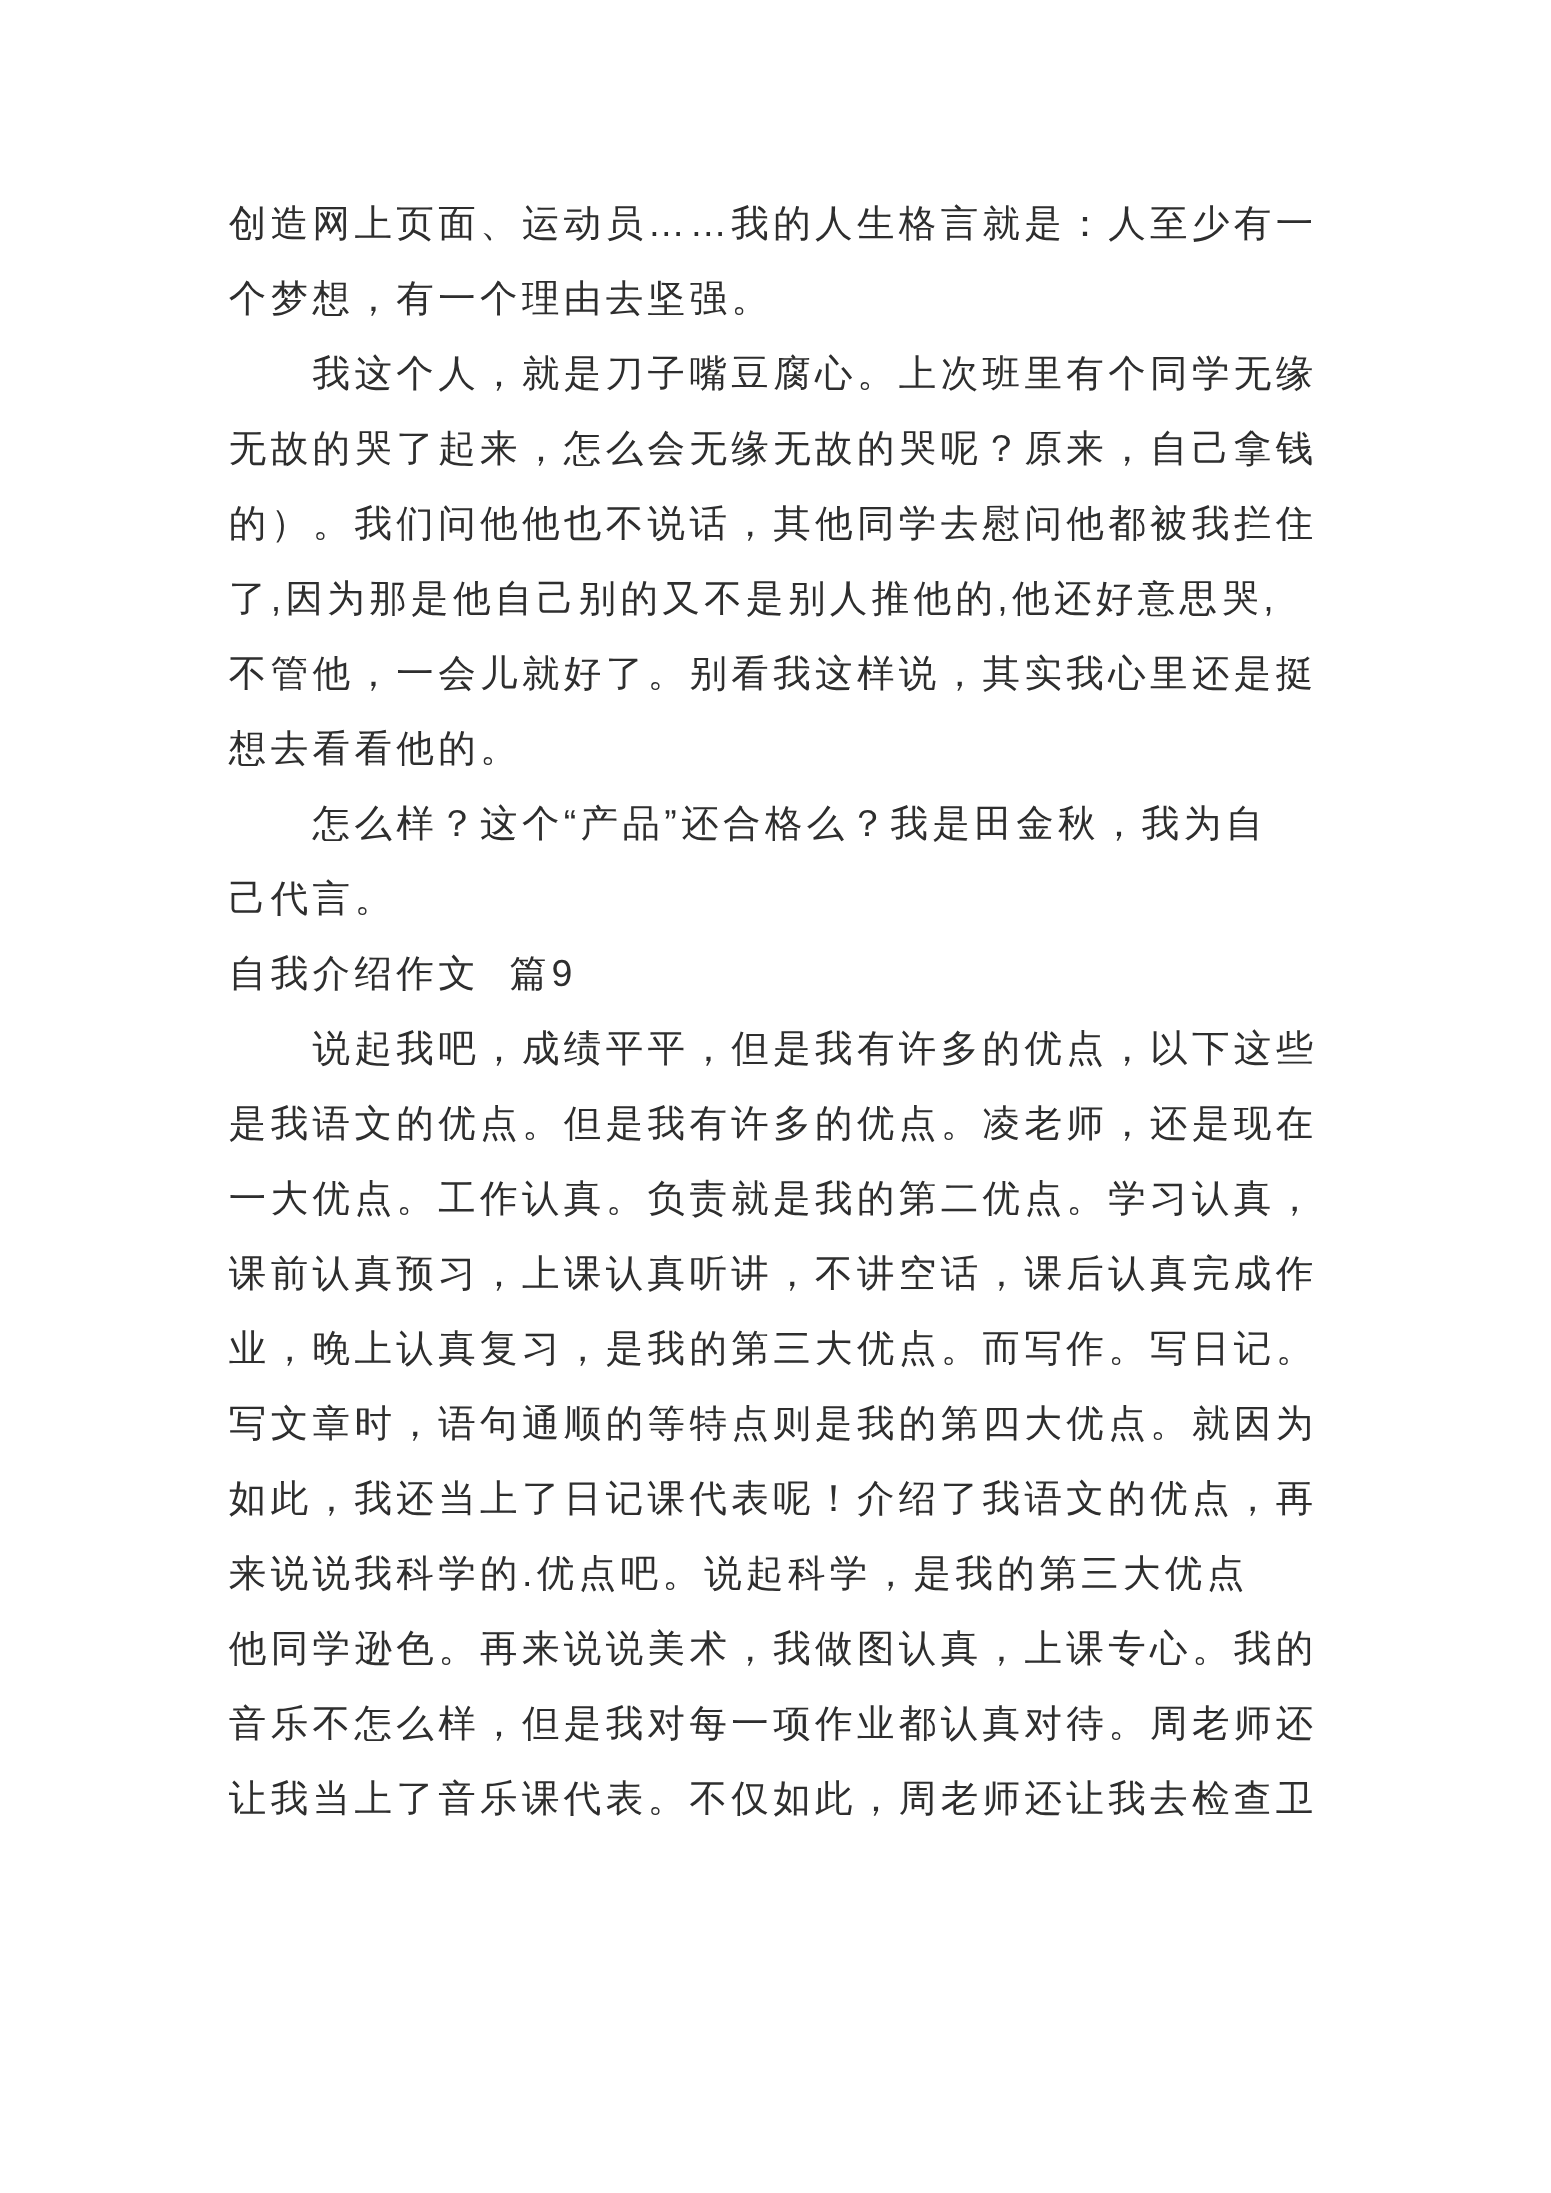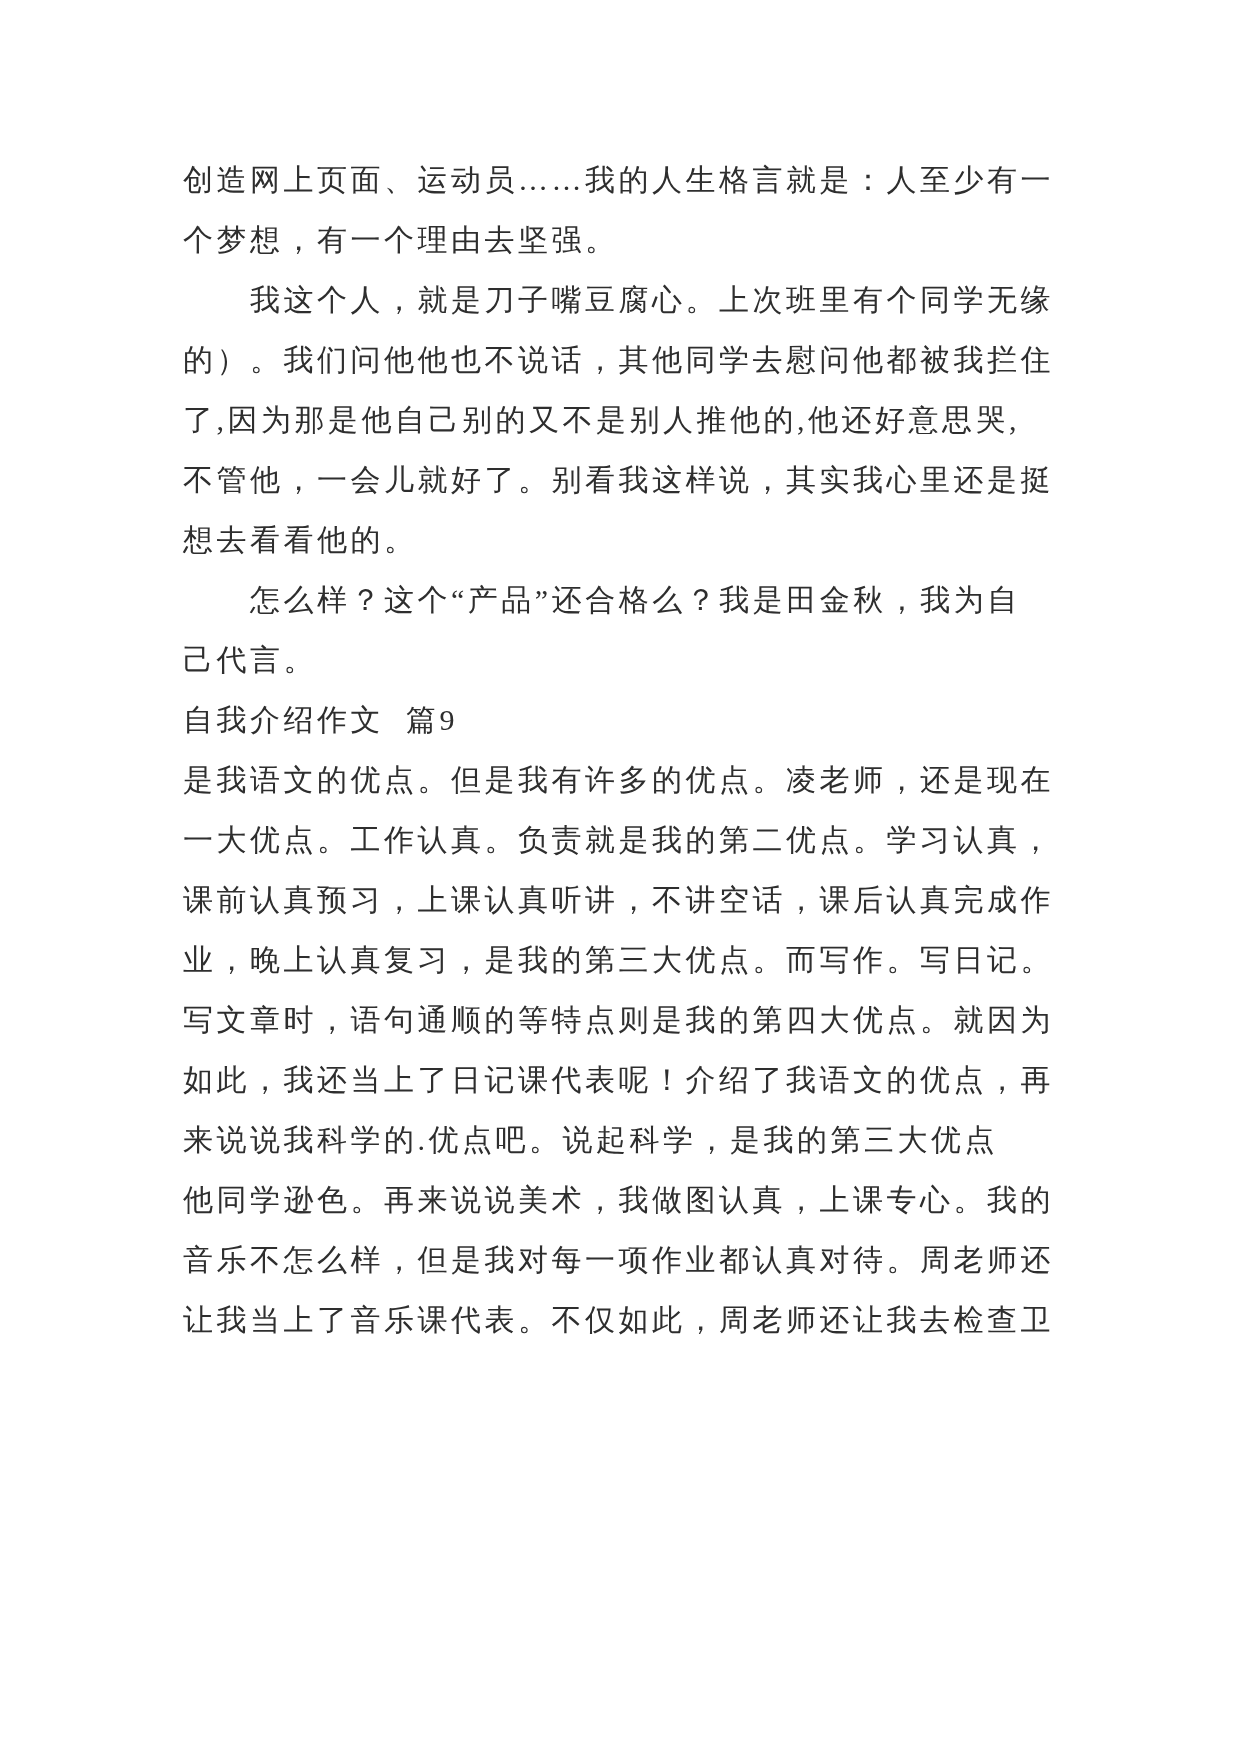--- a/index.html
+++ b/index.html
@@ -6,21 +6,21 @@
     margin: 0;
     padding: 0;
     background: #ffffff;
   }
   .page {
     position: relative;
     width: 1241px;
     height: 1754px;
     background: #ffffff;
     overflow: hidden;
-    font-family: Liberation Serif, serif;
+    font-family: Liberation Sans, sans-serif;
   }
   .text-block {
     position: absolute;
     left: 183px;
     top: 150px;
     width: 895px;
   }
   .line {
     height: 60px;
     line-height: 60px;
@@ -38,27 +38,29 @@
   }
 </style>
 </head>
 <body>
 
 <div class="page">
   <div class="text-block" id="text-block">
       <div class="line">创造网上页面、运动员……我的人生格言就是：人至少有一</div>
       <div class="line">个梦想，有一个理由去坚强。</div>
       <div class="line indent">我这个人，就是刀子嘴豆腐心。上次班里有个同学无缘</div>
+      <div class="line">无故的哭了起来，怎么会无缘无故的哭呢？原来，自己拿钱</div>
       <div class="line">的）。我们问他他也不说话，其他同学去慰问他都被我拦住</div>
       <div class="line">了,因为那是他自己别的又不是别人推他的,他还好意思哭,</div>
       <div class="line">不管他，一会儿就好了。别看我这样说，其实我心里还是挺</div>
       <div class="line">想去看看他的。</div>
       <div class="line indent">怎么样？这个“产品”还合格么？我是田金秋，我为自</div>
       <div class="line">己代言。</div>
       <div class="line heading">自我介绍作文  篇9</div>
+      <div class="line indent">说起我吧，成绩平平，但是我有许多的优点，以下这些</div>
       <div class="line">是我语文的优点。但是我有许多的优点。凌老师，还是现在</div>
       <div class="line">一大优点。工作认真。负责就是我的第二优点。学习认真，</div>
       <div class="line">课前认真预习，上课认真听讲，不讲空话，课后认真完成作</div>
       <div class="line">业，晚上认真复习，是我的第三大优点。而写作。写日记。</div>
       <div class="line">写文章时，语句通顺的等特点则是我的第四大优点。就因为</div>
       <div class="line">如此，我还当上了日记课代表呢！介绍了我语文的优点，再</div>
       <div class="line">来说说我科学的.优点吧。说起科学，是我的第三大优点</div>
       <div class="line">他同学逊色。再来说说美术，我做图认真，上课专心。我的</div>
       <div class="line">音乐不怎么样，但是我对每一项作业都认真对待。周老师还</div>
       <div class="line">让我当上了音乐课代表。不仅如此，周老师还让我去检查卫</div>

